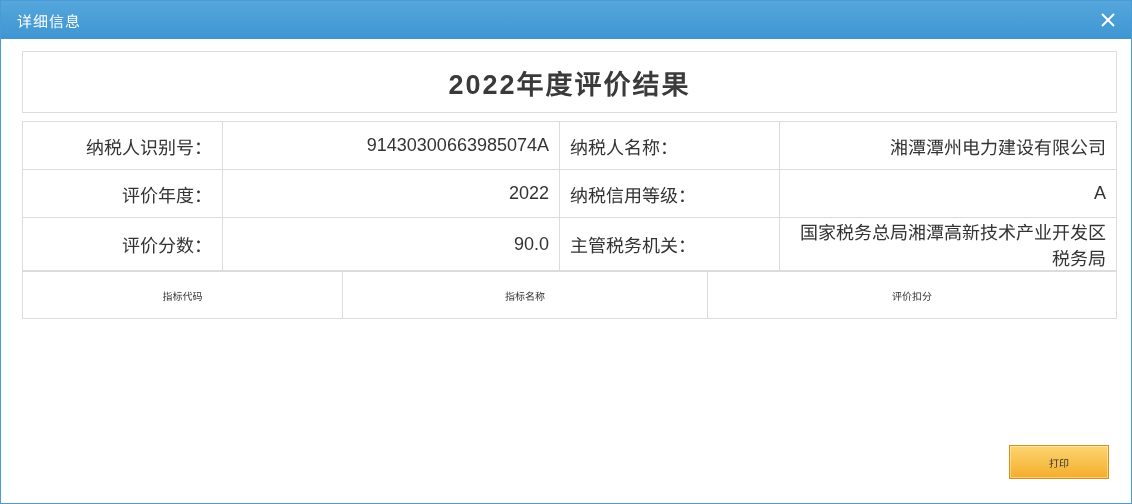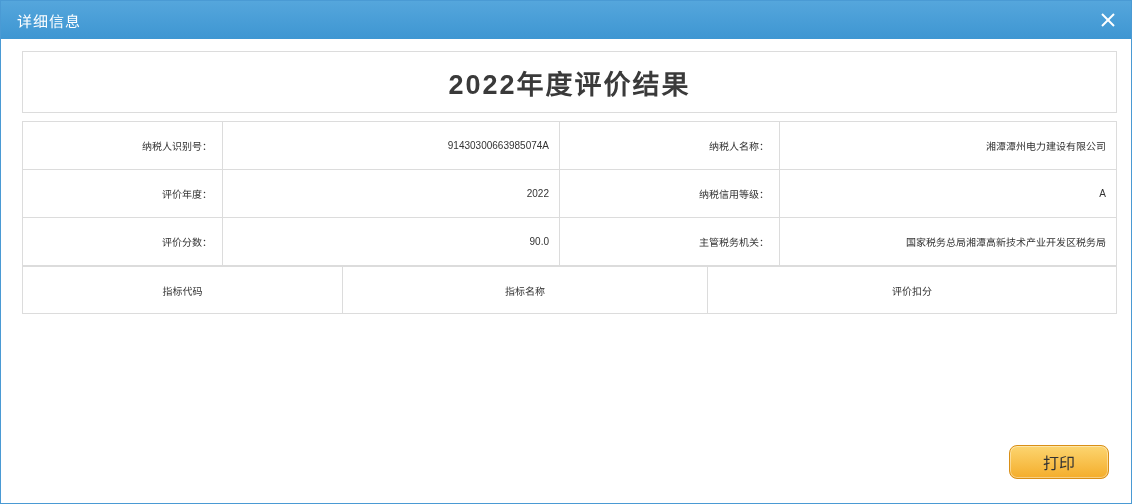--- a/index.html
+++ b/index.html
@@ -80,37 +80,37 @@
   table.info {
     width: 100%;
     border-collapse: collapse;
     table-layout: fixed;
     margin-top: 8px;
   }
   table.info td {
     border: 1px solid #dcdcdc;
     height: 48px;
     box-sizing: border-box;
-    font-size: 10px;
+    font-size: 18px;
     color: #333333;
     padding: 0 10px;
     vertical-align: middle;
   }
   td.label {
     text-align: right;
     width: 200px;
     color: #333333;
     padding-right: 8px;
   }
   td.value {
     text-align: right;
     padding-left: 12px;
   }
   td.label-r {
-    text-align: right;
+    text-align: left;
     width: 220px;
     padding-right: 8px;
   }
 
   .section-title-row td {
     text-align: center;
     height: 44px;
   }
 
   table.detail {
@@ -141,23 +141,23 @@
     align-items: center;
     justify-content: flex-end;
     padding: 0 22px 10px 0;
     box-sizing: border-box;
   }
   .print-button {
     width: 98px;
     height: 32px;
     background: linear-gradient(to bottom, #fcd570 0%, #f4ad2b 100%);
     border: 1px solid #d98f16;
-    border-radius: 8px;
-    color: #333333;
-    font-size: 16px;
+    border-radius: 0;
+    color: #333333;
+    font-size: 10px;
     display: flex;
     align-items: center;
     justify-content: center;
     cursor: pointer;
     box-shadow: 0 0 0 1px rgba(255,255,255,0.4) inset;
     text-align: right;
   }
 </style>
 </head>
 <body>

